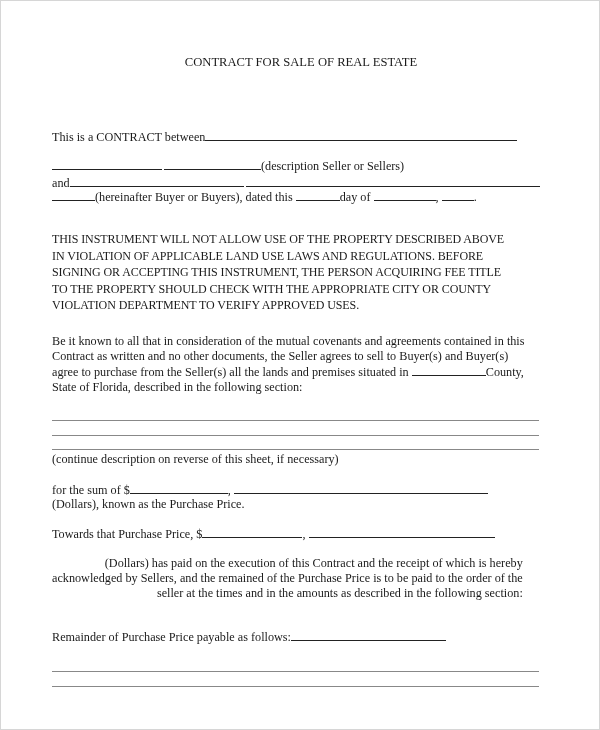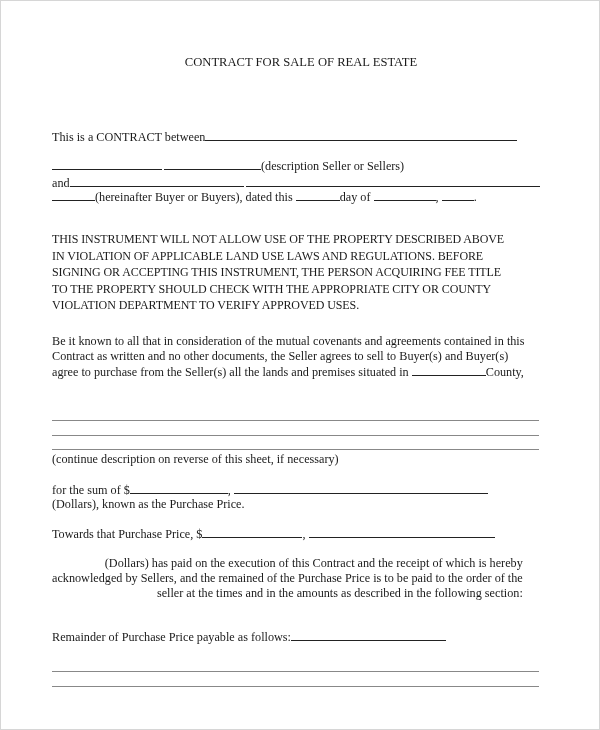--- a/index.html
+++ b/index.html
@@ -46,20 +46,21 @@
     <div>IN VIOLATION OF APPLICABLE LAND USE LAWS AND REGULATIONS. BEFORE</div>
     <div>SIGNING OR ACCEPTING THIS INSTRUMENT, THE PERSON ACQUIRING FEE TITLE</div>
     <div>TO THE PROPERTY SHOULD CHECK WITH THE APPROPRIATE CITY OR COUNTY</div>
     <div>VIOLATION DEPARTMENT TO VERIFY APPROVED USES.</div>
   </div>
 
   <div class="abs para" style="left:51px; top:333px;">
     <div>Be it known to all that in consideration of the mutual covenants and agreements contained in this</div>
     <div>Contract as written and no other documents, the Seller agrees to sell to Buyer(s) and Buyer(s)</div>
     <div><span>agree to purchase from the Seller(s) all the lands and premises situated in</span>&nbsp;<span class="u" style="width:74px;"></span><span>County,</span></div>
+    <div>State of Florida, described in the following section:</div>
   </div>
 
   <div class="rule" style="top:419px;"></div>
   <div class="rule" style="top:434px;"></div>
   <div class="rule" style="top:448px;"></div>
   <div class="abs" style="left:51px; top:451px;">(continue description on reverse of this sheet, if necessary)</div>
 
   <div class="abs" style="left:51px; top:481px;">
     <span>for the sum of $</span><span class="u" style="width:98px;"></span><span>,</span>&nbsp;<span class="u" style="width:254px;"></span>
   </div>

